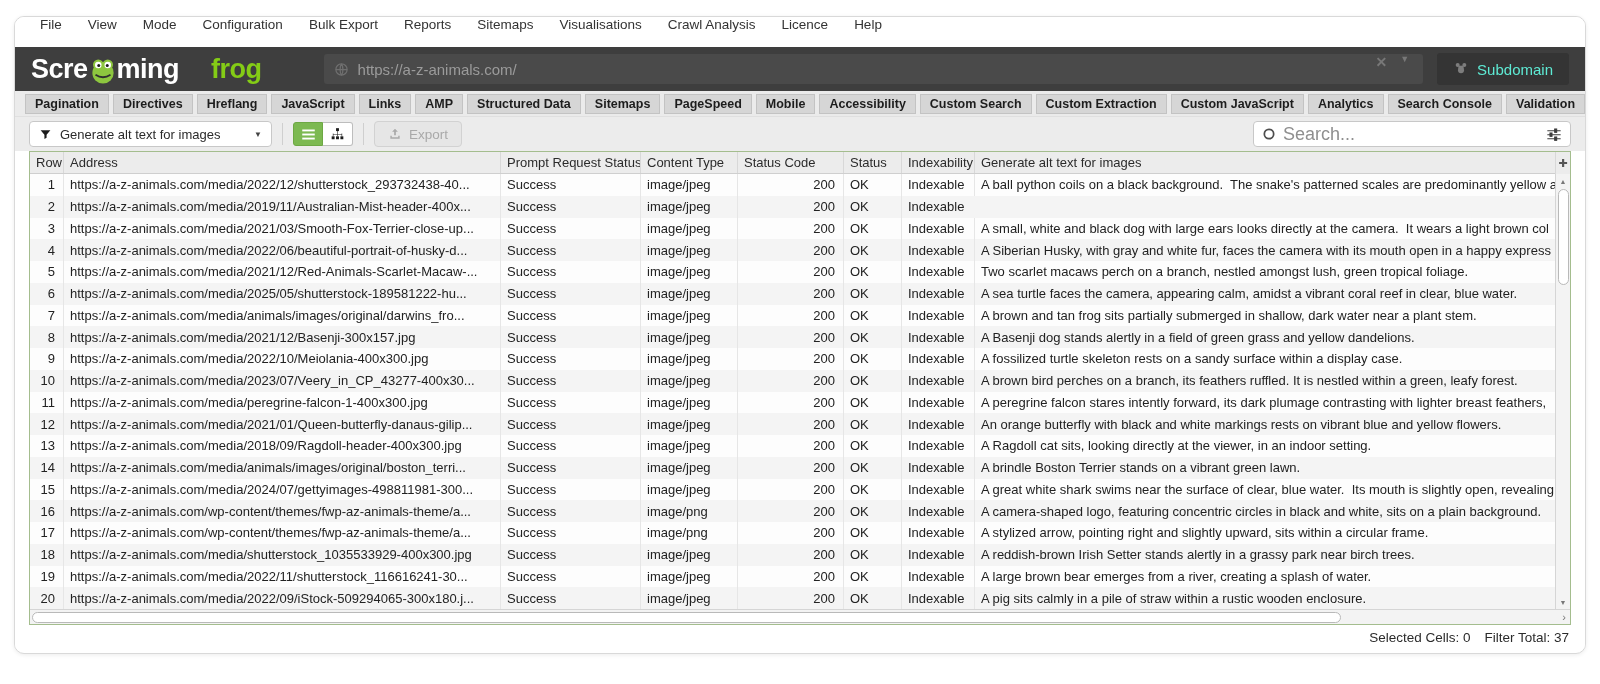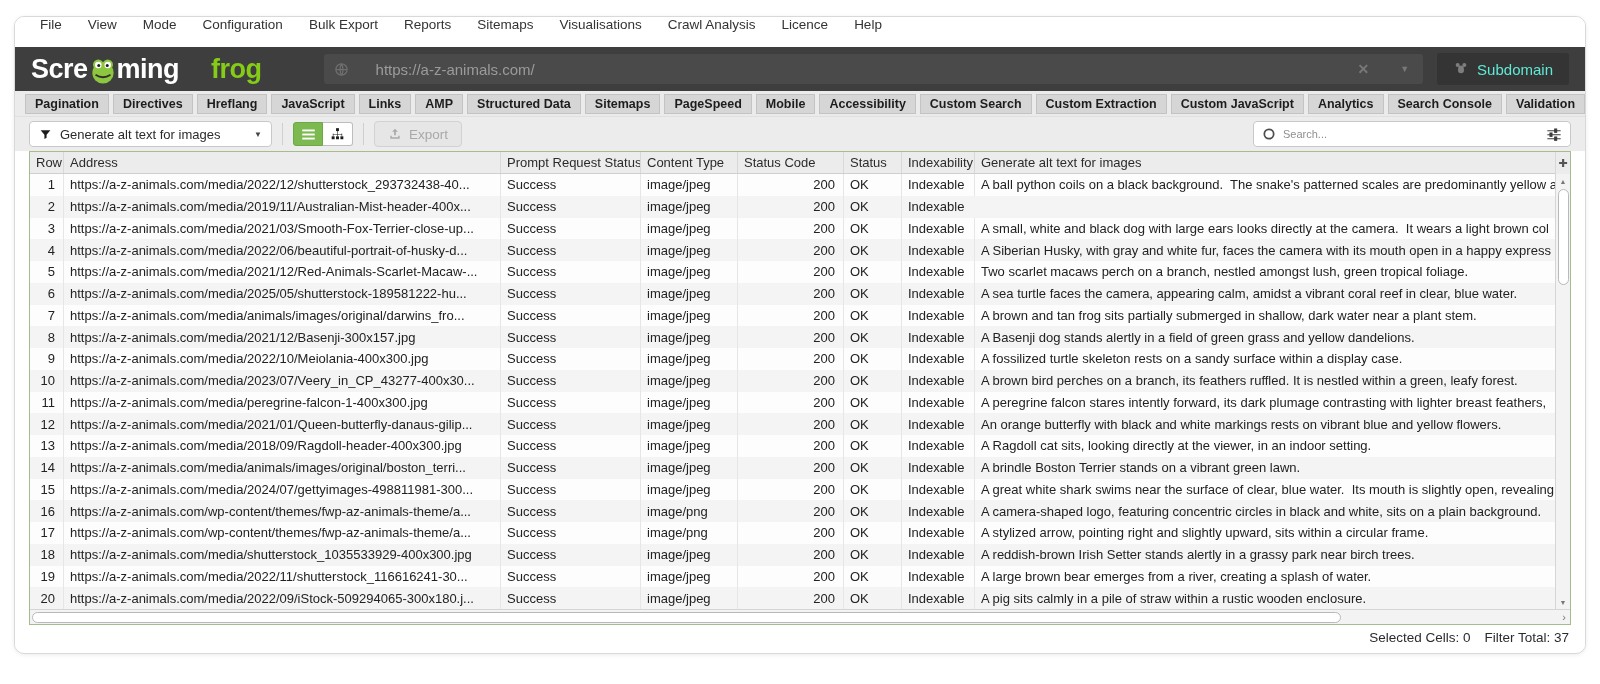--- a/index.html
+++ b/index.html
@@ -11,21 +11,21 @@
     display:flex; flex-direction:column;
   }
   
   .menubar { height:30px; display:flex; align-items:flex-start; padding:0 12px; background:#fff; flex:0 0 auto; }
   .menu-item { font-size:13.5px; color:#333; padding:0 13px; cursor:default; }
   
   .header { height:44px; background:#3e3e3e; display:flex; align-items:center; padding:0 16px; gap:14px; flex:0 0 auto; }
   .logo { display:flex; align-items:center; font-size:27px; font-weight:bold; letter-spacing:-0.5px; white-space:nowrap; }
   .logo .w { color:#fff; } .logo .g { color:#84cc16;margin-left:32px; }
   .logo svg { margin:0 -1px 0 0; position:relative; top:2px; }
-  .urlbar { flex:1; height:30px; background:#4a4a4a; border-radius:3px; display:flex; align-items:center; padding:0 10px; gap:27px; margin-left:48px; }
+  .urlbar { flex:1; height:30px; background:#4a4a4a; border-radius:3px; display:flex; padding:0 10px; gap:9px; margin-left:48px; }
   .urlbar .url-text { flex:1; color:#9b9b9b; font-size:15px; background:transparent; border:none; outline:none; font-family:"Liberation Sans",sans-serif; }
   .url-x { color:#787878; font-size:14px; font-weight:bold; padding:0 4px; }
   .url-caret { color:#787878; font-size:9px; padding:0 4px 0 0; }
   .subdomain-btn { height:32px; background:#343434; border-radius:3px; display:flex; align-items:center; gap:8px; padding:0 16px; color:#5eead4; font-size:15px; }
   
   .tabbar { height:26px; background:#ebebeb; display:flex; align-items:center; padding:0 10px; gap:4px; flex:0 0 auto; border-bottom:1px solid #e0e0e0; }
   .tab { height:20px; display:flex; align-items:center; padding:0 9px; background:#d6d6d6; border:1px solid #c3c3c3; border-radius:0; font-size:12.5px; font-weight:bold; color:#1d1d1d; white-space:nowrap; }
   
   .toolbar { height:34px; background:#ececec; display:flex; align-items:center; padding:0 14px; gap:10px; flex:0 0 auto; }
   .filter-select { width:243px; height:26px; background:#fff; border:1px solid #c8c8c8; border-radius:4px; display:flex; align-items:center; padding:0 9px; gap:8px; }
@@ -33,21 +33,21 @@
   .caret { font-size:8px; color:#444; }
   .vsep { width:1px; height:22px; background:#cfcfcf; }
   .viewbtns { display:flex; }
   .vbtn { width:30px; height:24px; display:flex; align-items:center; justify-content:center; border:1px solid #bdbdbd; background:#fff; }
   .vbtn.first { border-radius:3px 0 0 3px; }
   .vbtn.last  { border-radius:0 3px 3px 0; border-left:none; }
   .vbtn.green { background:#7cb951; border-color:#6da844; }
   .export-btn { height:26px; display:flex; align-items:center; gap:7px; padding:0 13px; background:#e6e6e6; border:1px solid #d2d2d2; border-radius:4px; color:#a9a9a9; font-size:13.5px; }
   .spacer { flex:1; }
   .searchbox { width:318px; height:26px; background:#fff; border:1px solid #c8c8c8; border-radius:4px; display:flex; align-items:center; padding:0 8px; gap:7px; }
-  .searchbox input { flex:1; border:none; outline:none; font-size:11px; color:#333; font-family:"Liberation Sans",sans-serif; background:transparent; }
+  .searchbox input { flex:1; border:none; outline:none; font-size:18px; color:#333; font-family:"Liberation Sans",sans-serif; background:transparent; }
   .searchbox input::placeholder { color:#8f8f8f; }
   
   .table-wrap { margin:0 14px; border:1px solid #a4bd8e; flex:0 0 auto; background:#fff; position:relative; }
   .grid-row { display:grid; grid-template-columns:34px 437px 140px 97px 106px 58px 73px 1fr; }
   .thead { background:#ececec; border-bottom:1px solid #cfcfcf; height:22px; }
   .th { font-size:13px; color:#2b2b2b; display:flex; align-items:center; padding:0 6px; border-right:1px solid #d8d8d8; white-space:nowrap; overflow:hidden; }
   .th:last-child { border-right:none; }
   .tbody-scroll { display:flex; }
   .tbody { flex:1; }
   .tr { height:21.75px; }

